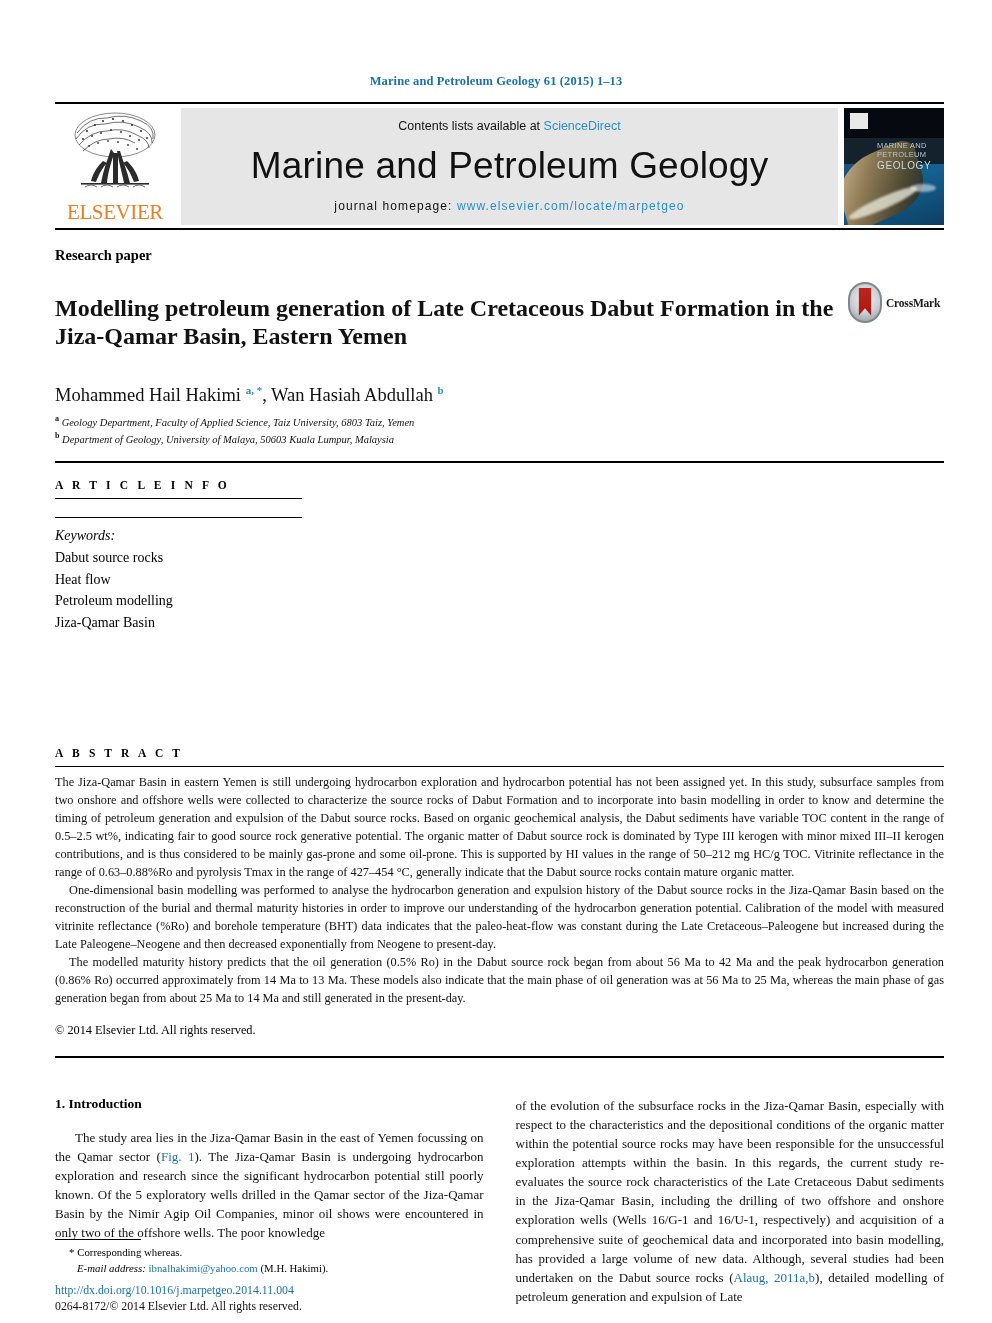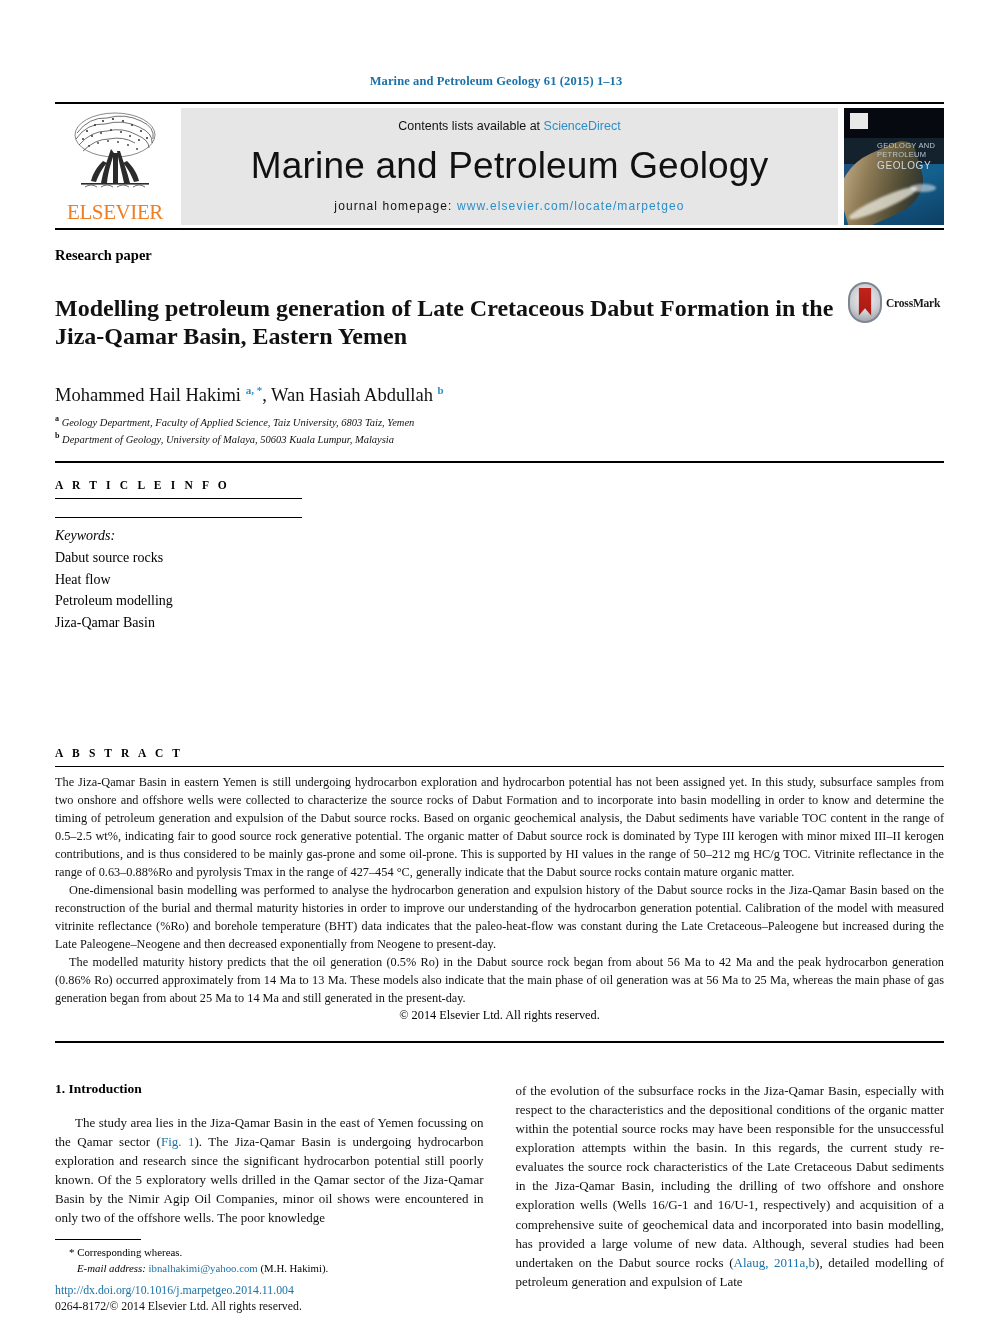--- a/index.html
+++ b/index.html
@@ -202,24 +202,24 @@
   .abstract-body {
     font-family: "Liberation Serif", serif;
     font-size: 12.3px;
     line-height: 1.46;
     text-align: justify;
     color: #111;
   }
   .abstract-body p { margin: 0; text-indent: 14px; }
   .abstract-body p.first { text-indent: 0; }
   .copyright {
-    text-align: center;
+    text-align: left;
     font-family: "Liberation Serif", serif;
     font-size: 12.3px;
-    margin-top: 0;
+    margin-top: 15px;
   }
   .rule-thick-bottom { border-top: 2.2px solid #000; margin-top: 18px; }
 
   
   .body-cols { display: flex; margin-top: 38px; gap: 32px; }
   .bcol { flex: 1 1 0; }
   .section-title {
     font-family: "Liberation Serif", serif;
     font-weight: bold;
     font-size: 13.5px;
@@ -332,21 +332,21 @@
 
     <div class="cover-thumb">
       <div class="cover-sky"></div>
       <div class="cover-band"></div>
       <div class="cover-sea"></div>
       <div class="cover-land"></div>
       <div class="cover-coast"></div>
       <div class="cover-cloud"></div>
       <div class="cover-els"></div>
       <div class="cover-title">
-        <div>GEOLOGY AND</div>
+        <div>MARINE AND</div>
         <div>PETROLEUM</div>
         <div class="big">GEOLOGY</div>
       </div>
     </div>
   </div>
 
   <div class="content">
     <div class="paper-type">Research paper</div>
 
     <div class="title-row">

